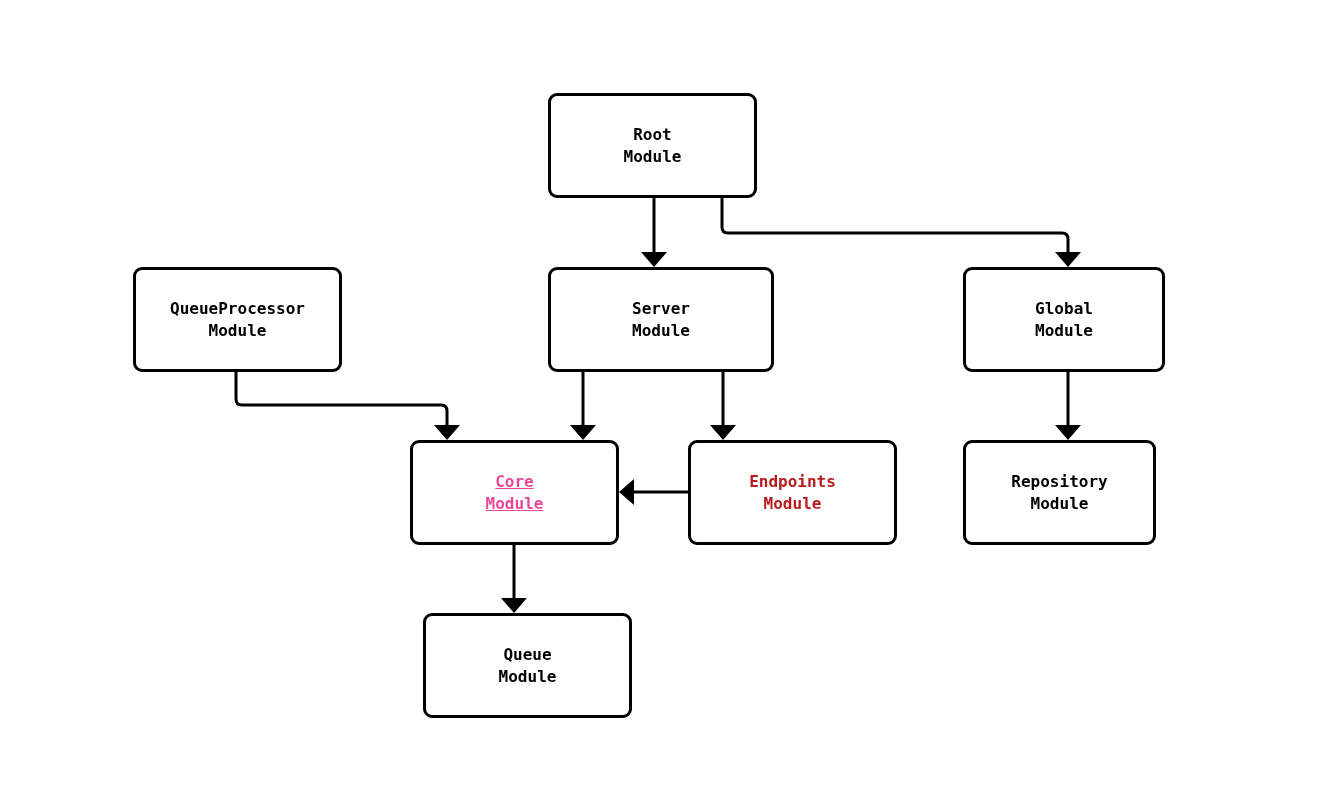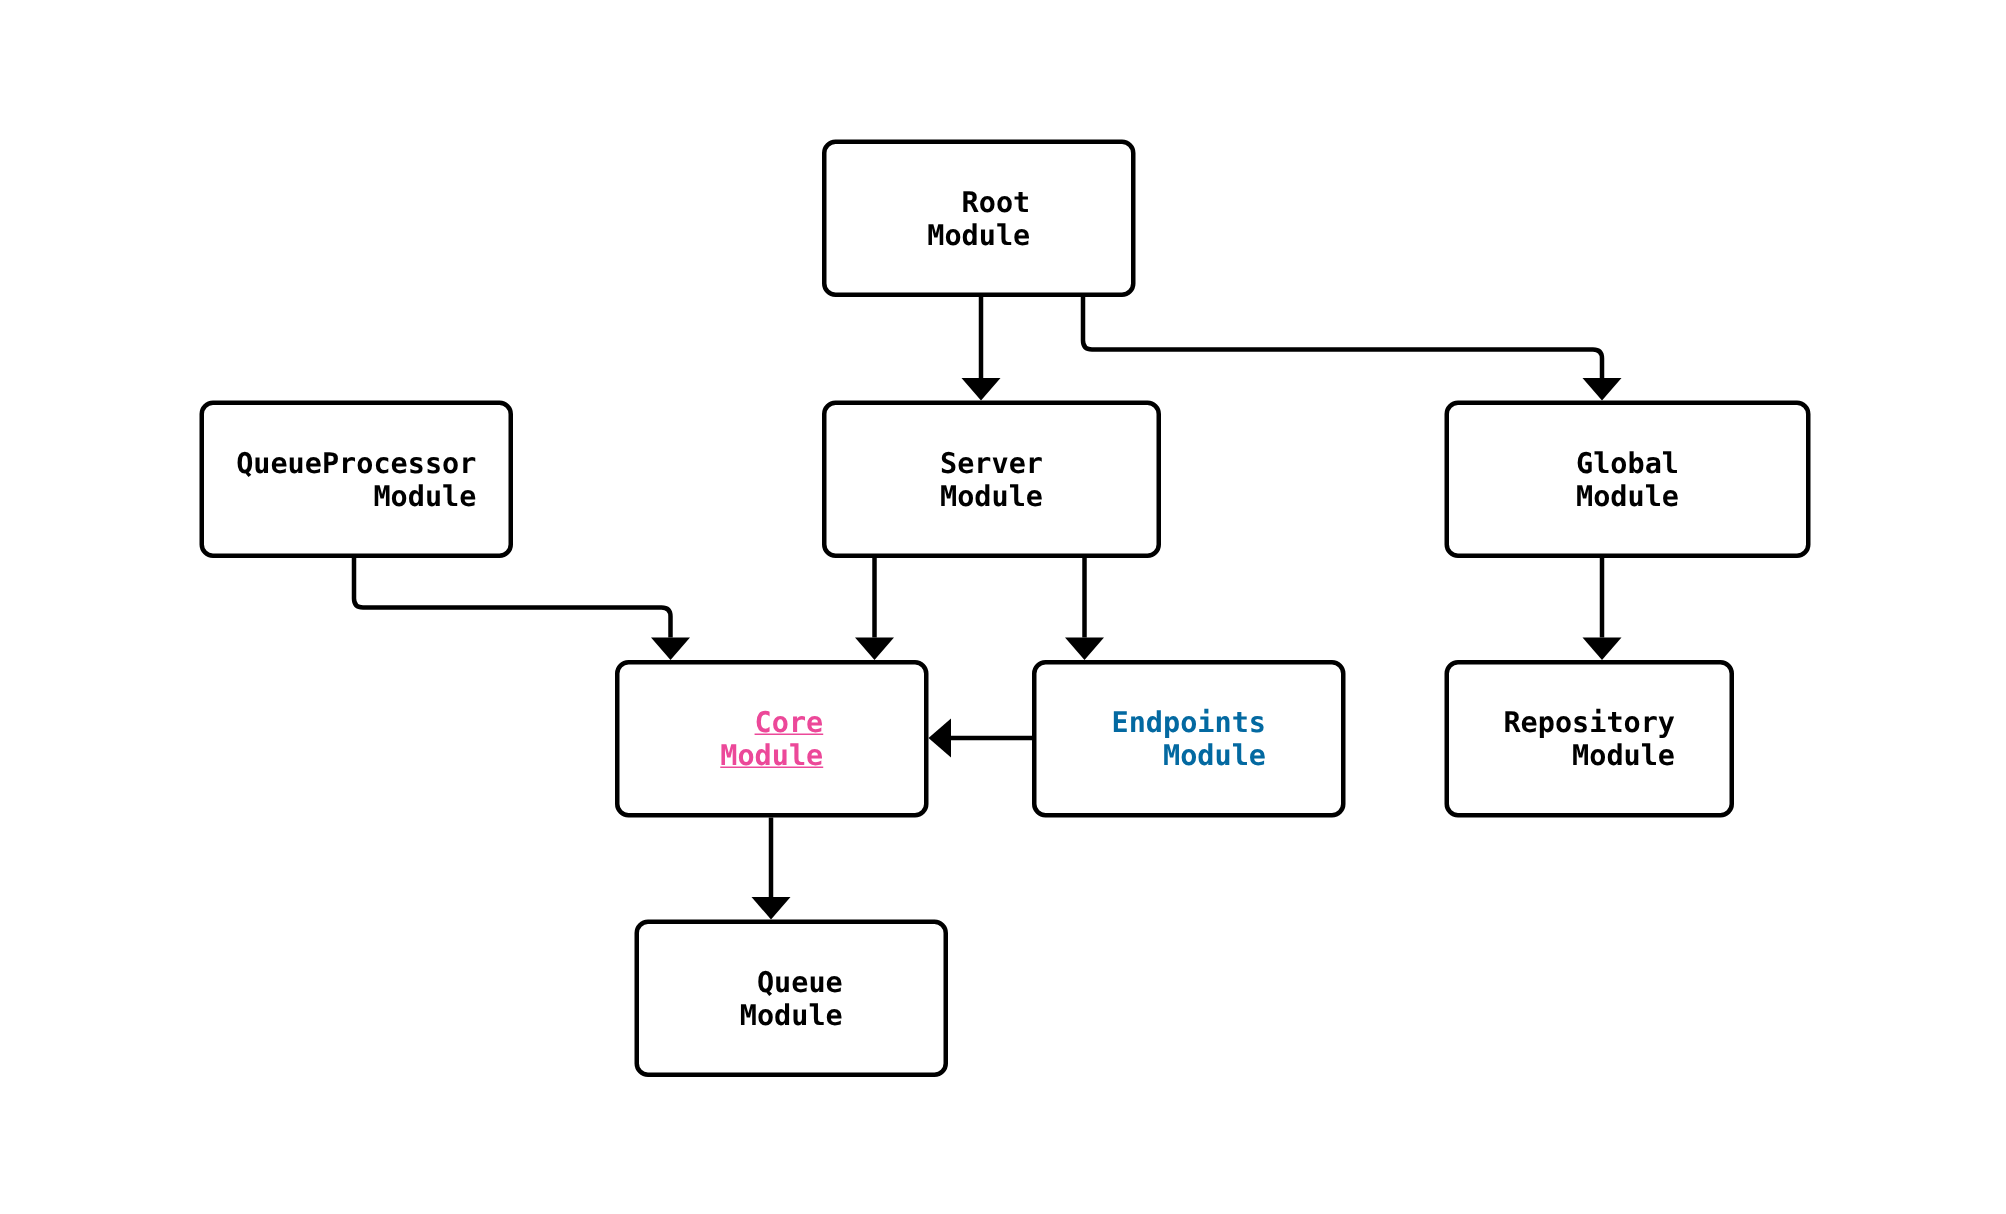--- a/index.html
+++ b/index.html
@@ -32,23 +32,23 @@
     box-sizing: border-box;
     border: 3px solid #000000;
     border-radius: 9px;
     background: #ffffff;
     display: flex;
     align-items: center;
     justify-content: center;
   }
   .node-label {
     white-space: pre-line;
-    text-align: right;
+    text-align: center;
     font-weight: bold;
-    font-size: 19px;
+    font-size: 16px;
     line-height: 22px;
     color: #000000;
   }
 </style>
 </head>
 <body>
 
 <div id="canvas">
   <svg id="edge-layer" viewBox="0 0 1337 809" xmlns="http://www.w3.org/2000/svg">
       <path d="M 654 198 L 654 252" class="edge-path" stroke="#000000"></path>
@@ -74,30 +74,30 @@
 Module</div>
       </div>
       <div class="node" style="left: 133px; top: 267px; width: 209px; height: 105px; background: rgb(255, 255, 255); border-color: rgb(0, 0, 0);">
         <div class="node-label" style="color: rgb(0, 0, 0);">QueueProcessor
 Module</div>
       </div>
       <div class="node" style="left: 548px; top: 267px; width: 226px; height: 105px; background: rgb(255, 255, 255); border-color: rgb(0, 0, 0);">
         <div class="node-label" style="color: rgb(0, 0, 0);">Server
 Module</div>
       </div>
-      <div class="node" style="left: 963px; top: 267px; width: 244px; height: 105px; background: rgb(255, 255, 255); border-color: rgb(0, 0, 0);">
+      <div class="node" style="left: 963px; top: 267px; width: 202px; height: 105px; background: rgb(255, 255, 255); border-color: rgb(0, 0, 0);">
         <div class="node-label" style="color: rgb(0, 0, 0);">Global
 Module</div>
       </div>
       <div class="node" style="left: 410px; top: 440px; width: 209px; height: 105px; background: rgb(255, 255, 255); border-color: rgb(0, 0, 0);">
         <div class="node-label" style="color: #ec4899; text-decoration: underline;">Core
 Module</div>
       </div>
       <div class="node" style="left: 688px; top: 440px; width: 209px; height: 105px; background: rgb(255, 255, 255); border-color: rgb(0, 0, 0);">
-        <div class="node-label" style="color: #0369a1;">Endpoints
+        <div class="node-label" style="color: #b91c1c;">Endpoints
 Module</div>
       </div>
       <div class="node" style="left: 963px; top: 440px; width: 193px; height: 105px; background: rgb(255, 255, 255); border-color: rgb(0, 0, 0);">
         <div class="node-label" style="color: rgb(0, 0, 0);">Repository
 Module</div>
       </div>
       <div class="node" style="left: 423px; top: 613px; width: 209px; height: 105px; background: rgb(255, 255, 255); border-color: rgb(0, 0, 0);">
         <div class="node-label" style="color: rgb(0, 0, 0);">Queue
 Module</div>
       </div>

